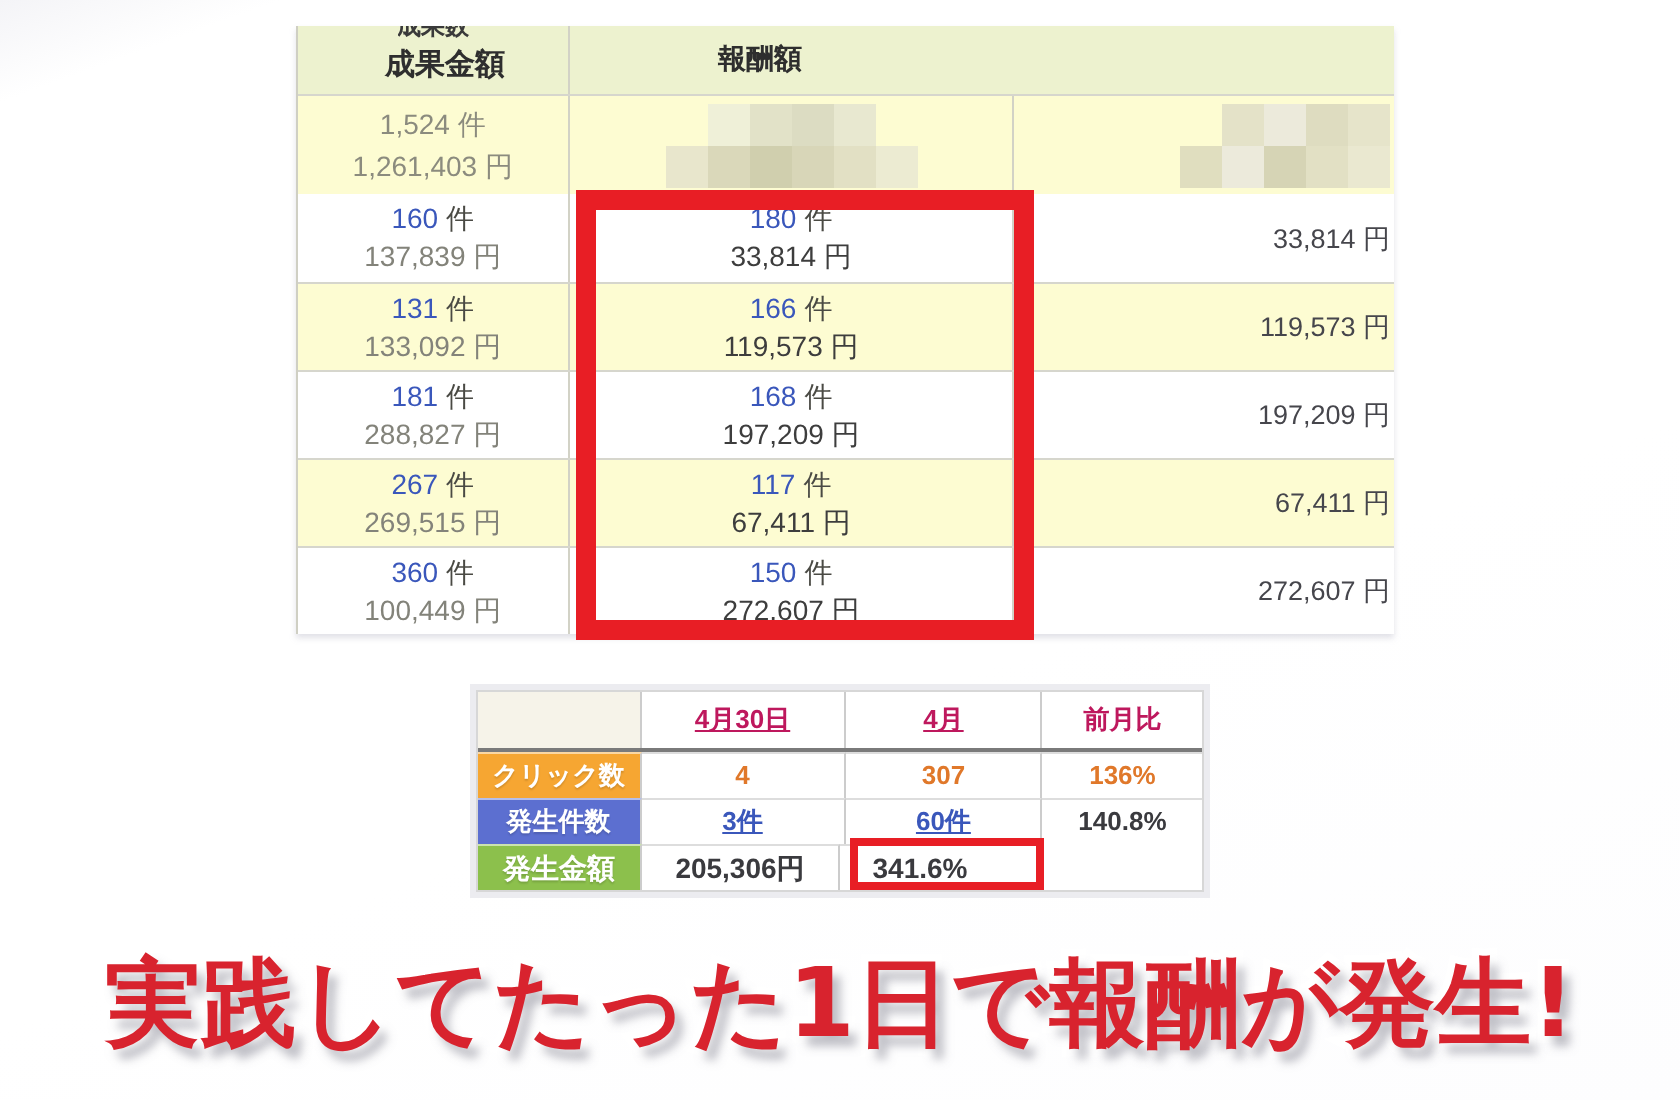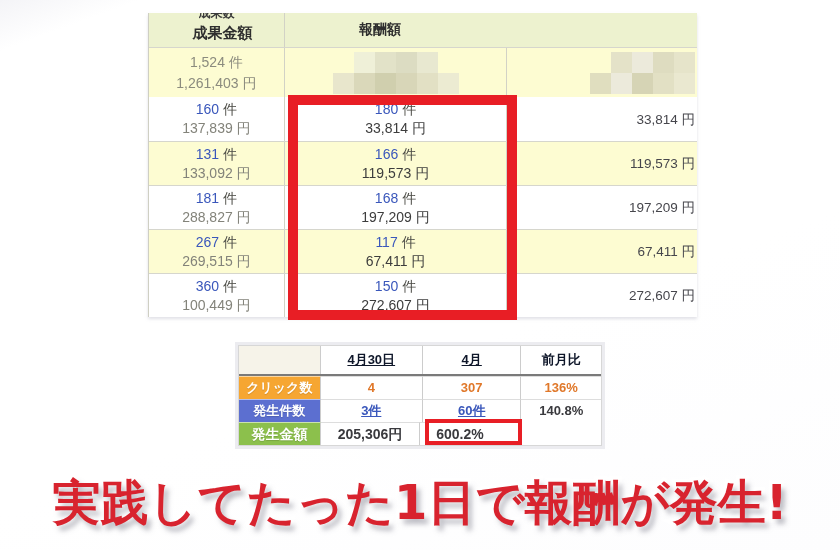--- a/index.html
+++ b/index.html
@@ -57,21 +57,21 @@
   }
 
   
   .summary {
     position:absolute; left:238px; top:345px; width:364px;
     background:#fff; font-size:13px; font-weight:bold;
     border:1px solid #d7d7d7; box-shadow:0 0 0 3px #ececf0;
   }
   .s-row { display:flex; }
   .s-head { height:30px; border-bottom:2px solid #7a7a7a; }
-  .s-head .s-cell { background:#fff; color:#0f172a; line-height:28px; }
+  .s-head .s-cell { background:#fff; color:#be185d; line-height:28px; }
   .s-head .corner { background:#f6f3e9; }
   .s-cell { text-align:center; border-right:1px solid #ccc; }
   .s-cell:last-child { border-right:none; }
   .sc0 { width:82px; } .sc1 { width:103px; } .sc2 { width:99px; } .sc3 { width:80px; }
   .s-link-head { text-decoration:underline; cursor:pointer; }
   .s-data { height:23px; }
   .s-data .s-cell { line-height:22px; border-top:1px solid #ddd; background:#fff; }
   .s-label { color:#fff; border-top:1px solid rgba(255,255,255,0.55) !important; text-shadow:0 1px 1px rgba(0,0,0,0.15); }
   .lab-orange { background:#f6a632 !important; }
   .lab-blue   { background:#5c6fd0 !important; }
@@ -235,21 +235,21 @@
         </div>
         <div class="s-row s-data">
           <div class="s-cell sc0 s-label lab-blue">発生件数</div>
           <div class="s-cell sc1"><span class="val-link">3件</span></div>
           <div class="s-cell sc2"><span class="val-link">60件</span></div>
           <div class="s-cell sc3"><span class="val-dark">140.8%</span></div>
         </div>
         <div class="s-row s-data big">
           <div class="s-cell sc0 s-label lab-green">発生金額</div>
           <div class="s-cell sc2"><span class="val-dark">205,306円</span></div>
-          <div class="s-cell sc3"><span class="val-dark">600.2%</span></div>
+          <div class="s-cell sc3"><span class="val-dark">341.6%</span></div>
         </div>
       </div>
   </div>
 
   <div class="hl-amt"></div>
 
   <div class="headline">実践してたった1日で報酬が発生!</div>
 
 </div>
 

